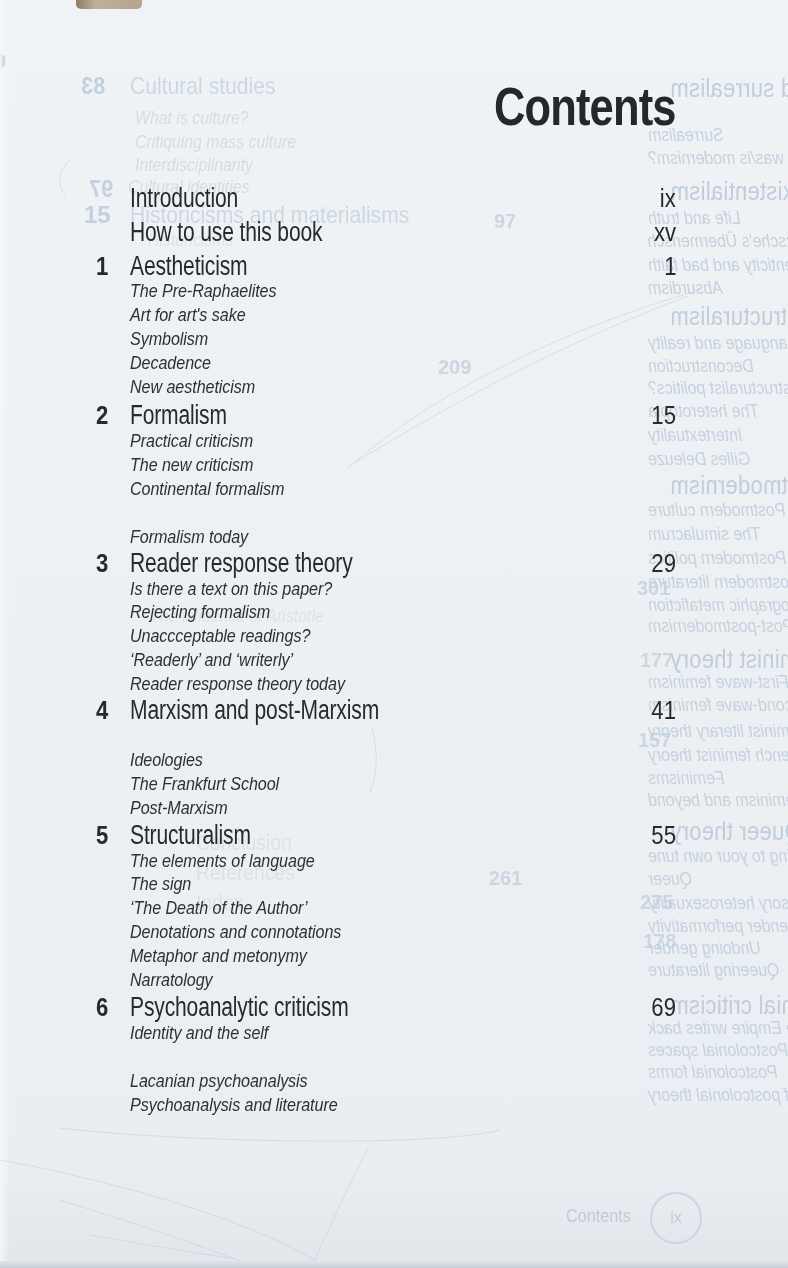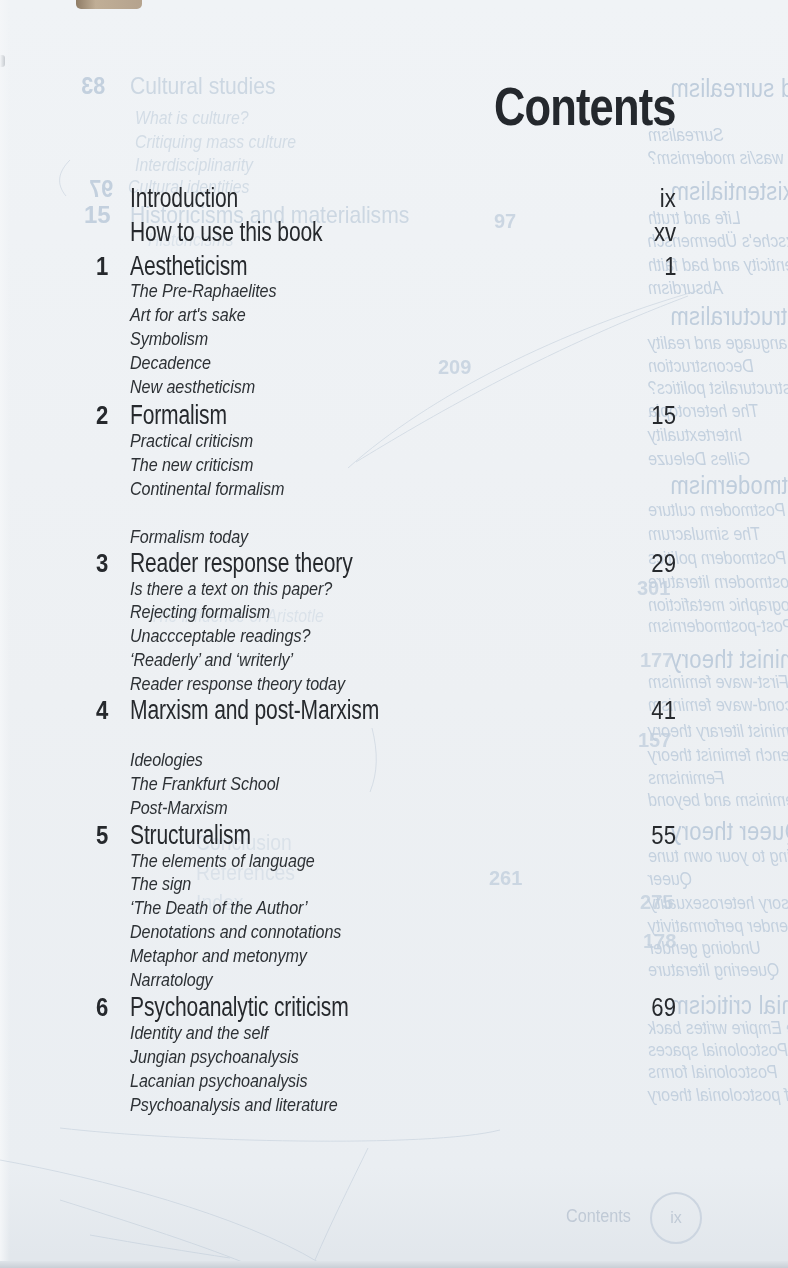--- a/index.html
+++ b/index.html
@@ -203,21 +203,20 @@
   <div class="srow" style="top:920px"><span class="sitem">Denotations and connotations</span></div>
   <div class="srow" style="top:944px"><span class="sitem">Metaphor and metonymy</span></div>
   <div class="srow" style="top:968px"><span class="sitem">Narratology</span></div>
 
   <div class="trow" style="top:990px">
     <span class="cnum">6</span>
     <span class="ctitle">Psychoanalytic criticism</span>
     <span class="cpage">69</span>
   </div>
   <div class="srow" style="top:1021px"><span class="sitem">Identity and the self</span></div>
-  <div class="srow" style="top:1045px"><span class="sitem">Jungian psychoanalysis</span></div>
   <div class="srow" style="top:1069px"><span class="sitem">Lacanian psychoanalysis</span></div>
   <div class="srow" style="top:1093px"><span class="sitem">Psychoanalysis and literature</span></div>
 
   <div class="footer-label">Contents</div>
   <div class="footer-badge">
     <span>ix</span>
   </div>
 
   <div class="edge-bottom"></div>
 </div>

